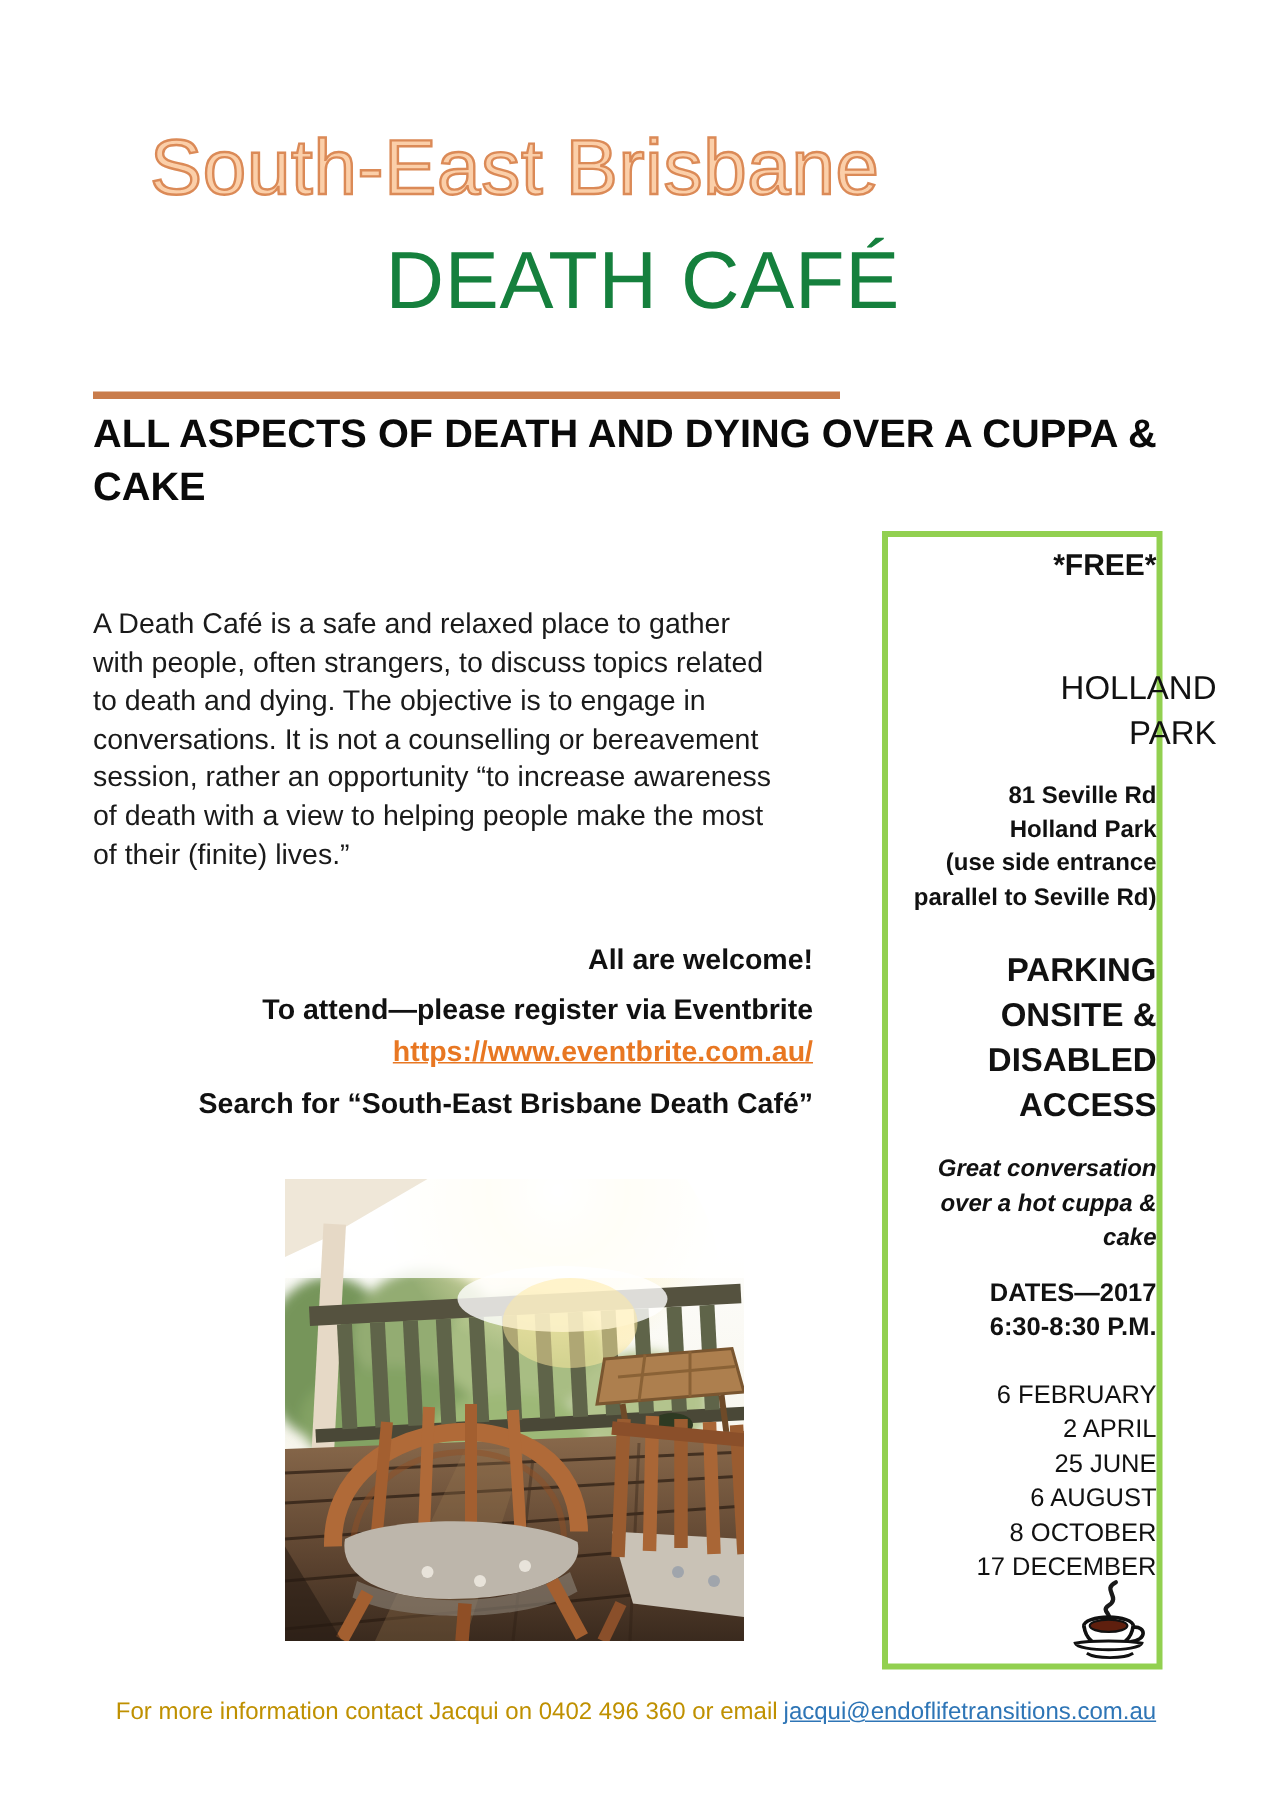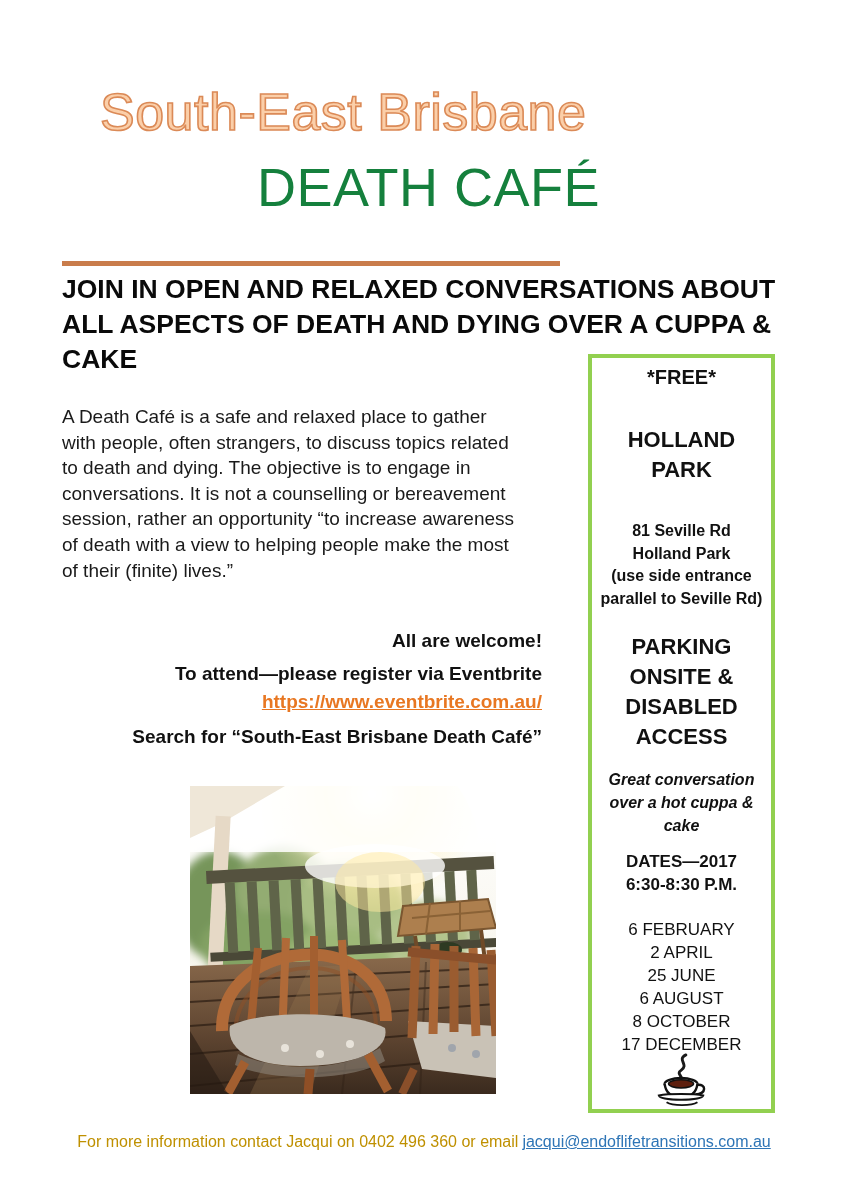--- a/index.html
+++ b/index.html
@@ -33,23 +33,23 @@
   .cta.link{top:691px;}
   .cta.search{top:726px;}
   a.orange-link{color:#E87722; text-decoration:underline; cursor:pointer;}
   
   .photo{position:absolute; left:190px; top:786px; width:306px; height:308px; display:block;}
   
   .infobox{
     position:absolute; left:588px; top:354px; width:187px; height:759px;
     border:4px solid #92D050; box-sizing:border-box; background:#ffffff;
   }
-  .infobox .row{position:absolute; left:0; width:100%; text-align:center; color:#111;}
+  .infobox .row{position:absolute; left:0; width:100%; text-align:right; color:#111;}
   .free{top:8px; font-size:20px; font-weight:bold;}
-  .venue{top:67px; font-size:22px; font-weight:bold; line-height:30px;}
+  .venue{top:86px; font-size:22px; font-weight:normal; line-height:30px;padding-left:40px;}
   .address{top:162px; font-size:16px; font-weight:bold; line-height:22.5px;}
   .parking{top:274px; font-size:22px; font-weight:bold; line-height:30px;}
   .note{top:410px; font-size:16px; font-weight:bold; font-style:italic; line-height:23px;}
   .dates-header{top:494px; font-size:17px; font-weight:bold;}
   .session-time{top:517px; font-size:17px; font-weight:bold;}
   .dates{top:560px; font-size:17px; line-height:23px;}
   .coffee-wrap{top:694px;}
   
   .footer{
     position:absolute; left:0; top:1133px; width:848px; text-align:center;
@@ -61,21 +61,20 @@
 <body>
 
 <div class="page">
 
   <div class="title1">South-East Brisbane</div>
   <div class="title2">DEATH CAFÉ</div>
 
   <div class="divider"></div>
 
   <div class="headline">
-    <div>JOIN IN OPEN AND RELAXED CONVERSATIONS ABOUT</div>
     <div>ALL ASPECTS OF DEATH AND DYING OVER A CUPPA &amp;</div>
     <div>CAKE</div>
   </div>
 
   <div class="intro">
     <div>A Death Café is a safe and relaxed place to gather</div>
     <div>with people, often strangers, to discuss topics related</div>
     <div>to death and dying. The objective is to engage in</div>
     <div>conversations. It is not a counselling or bereavement</div>
     <div>session, rather an opportunity “to increase awareness</div>

